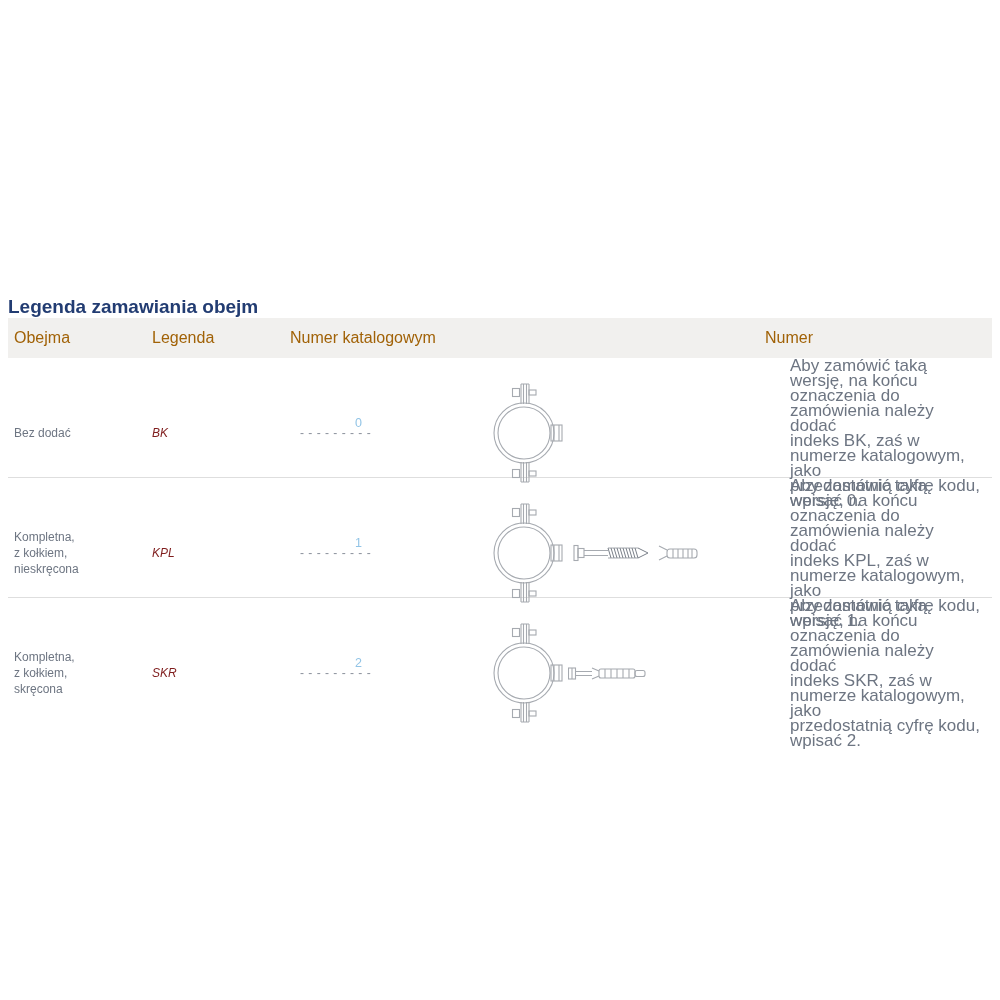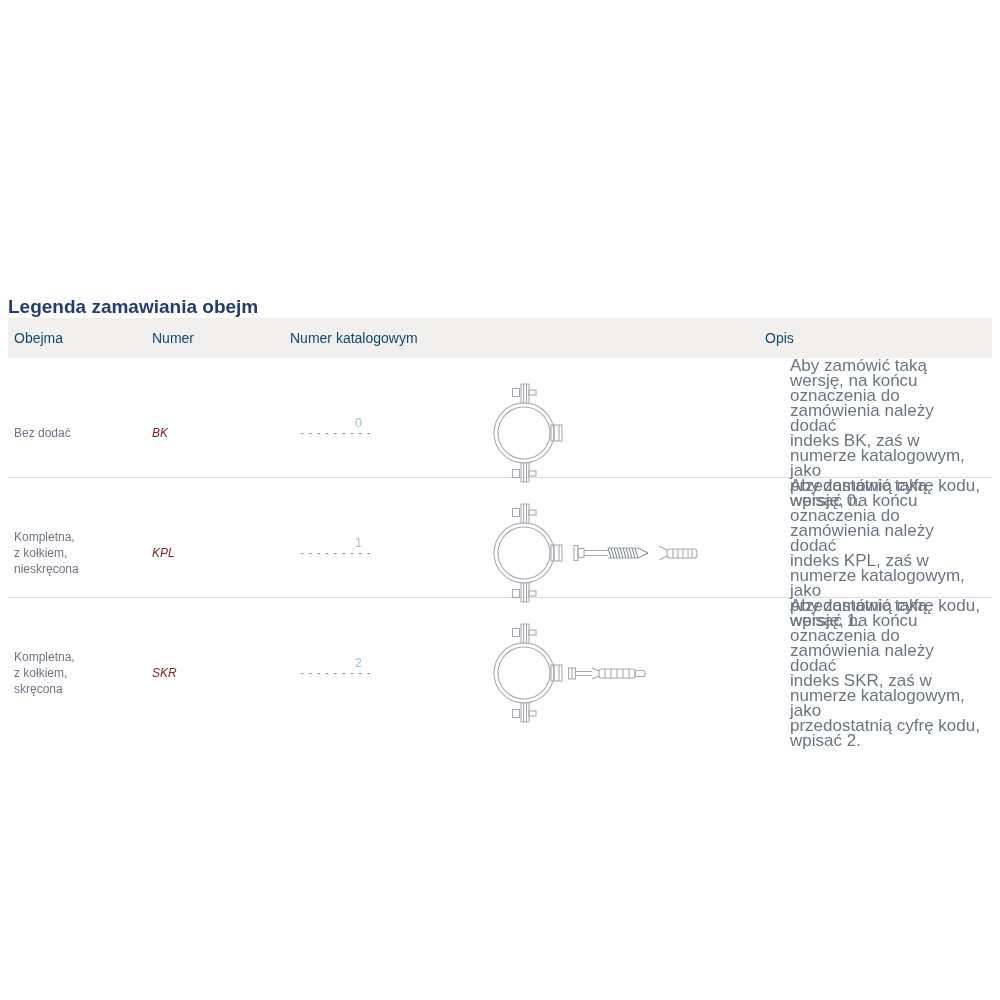--- a/index.html
+++ b/index.html
@@ -23,22 +23,22 @@
   .grid-row {
     display: grid;
     grid-template-columns: 138px 138px 180px 295px 1fr;
     padding-left: 6px;
   }
 
   .thead {
     background: #f1f0ee;
     height: 40px;
     align-items: center;
-    color: #0c4a6e;
-    font-size: 14px;
+    color: #a16207;
+    font-size: 16px;
   }
 
   .trow {
     height: 120px;
     align-items: center;
     font-size: 12px;
   }
   .trow.with-divider { border-bottom: 1px solid #dedede; }
 
   .cell-obejma { white-space: pre-line; line-height: 16px; color: #6d7582; }
@@ -72,24 +72,24 @@
 <body>
 
 <div class="page">
 
   <h1 class="title">Legenda zamawiania obejm</h1>
 
   <div class="legend-table">
 
     <div class="grid-row thead">
       <div>Obejma</div>
-      <div>Numer</div>
+      <div>Legenda</div>
       <div>Numer katalogowym</div>
       <div></div>
-      <div>Opis</div>
+      <div>Numer</div>
     </div>
 
     <div class="grid-row trow with-divider">
       <div class="cell-obejma">Bez dodać</div>
       <div class="cell-indeks">BK</div>
       <div class="cell-num">
         <span class="cat">
           <span class="cat-mask">- - - - - - - - -</span>
           <span class="cat-digit">0</span>
         </span>

